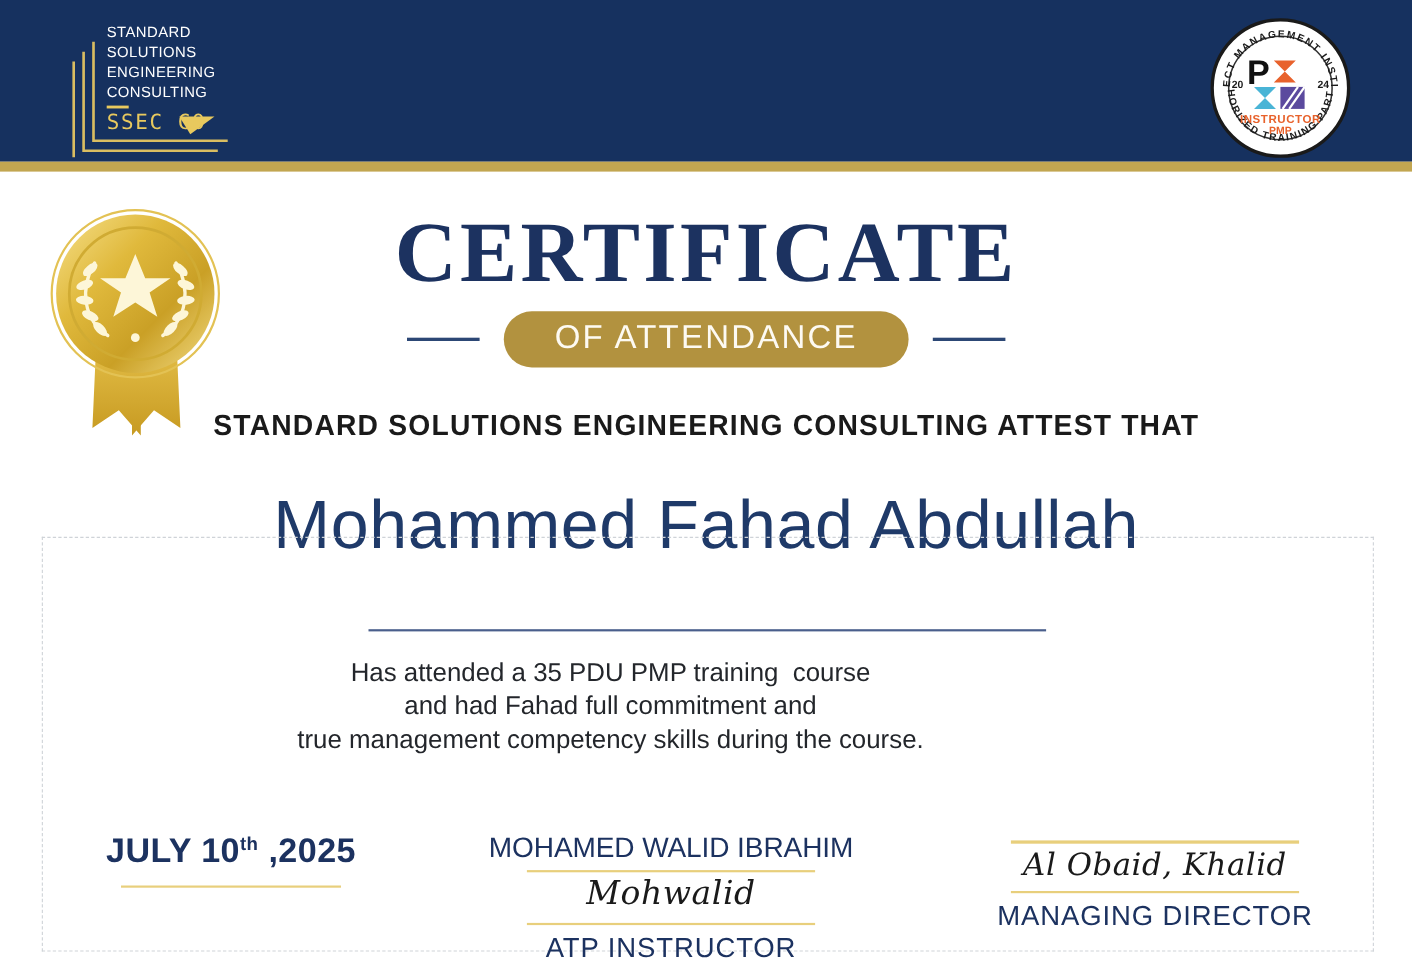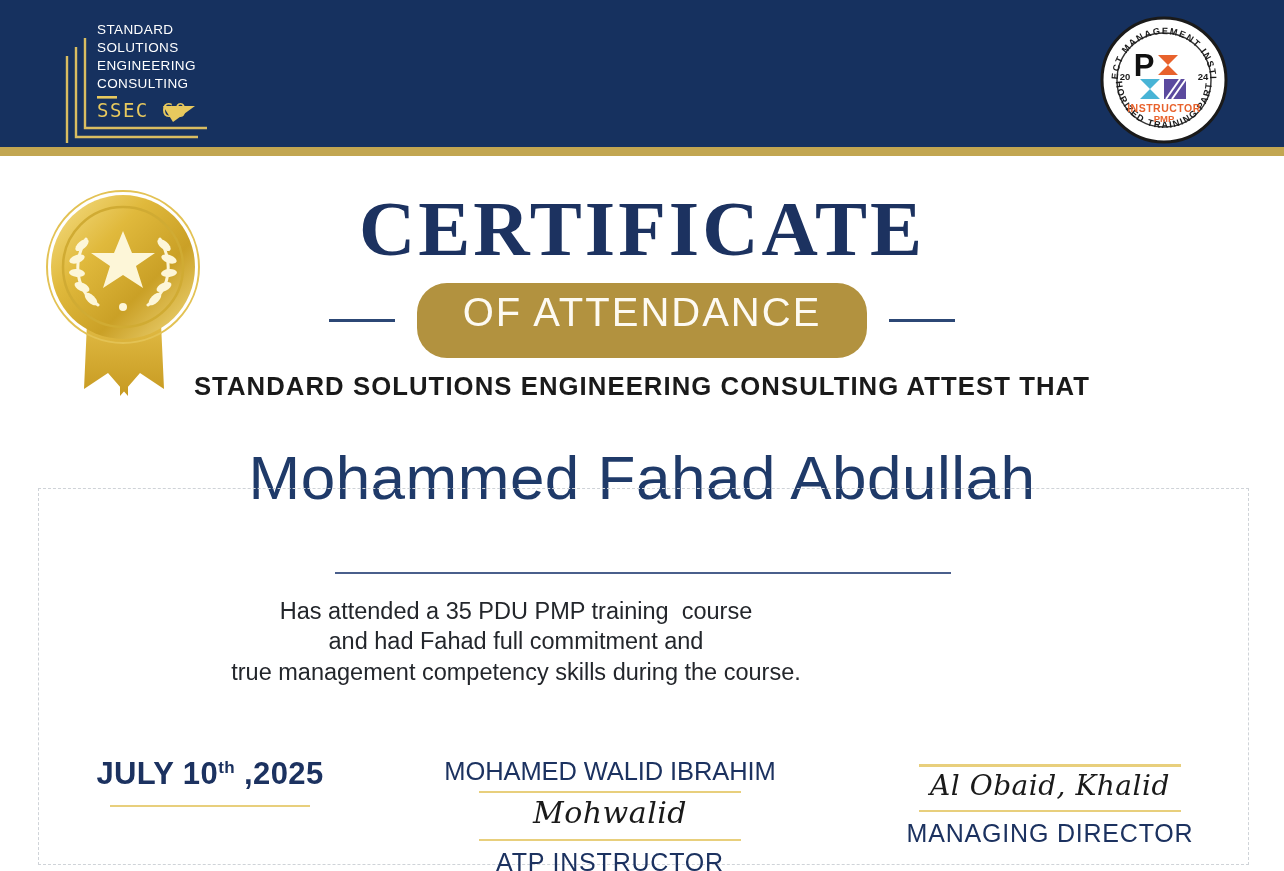--- a/index.html
+++ b/index.html
@@ -80,22 +80,22 @@
   }
   .sub-dash {
     width: 66px;
     height: 3px;
     background: #2c4775;
   }
   .subtitle-pill {
     background: #b2923f;
     color: #fdfaf2;
     border-radius: 30px;
-    padding: 8px 46px 25px 46px;
-    font-size: 40px;
+    padding: 8px 46px 11px 46px;
+    font-size: 30px;
     letter-spacing: 2px;
     line-height: 1.05;
     font-weight: 400;
   }
 
   .attest-line {
     position: absolute;
     left: 0; top: 371px;
     width: 1284px;
     text-align: center;
@@ -138,20 +138,21 @@
 
   
   .body-text {
     position: absolute;
     left: 0; top: 596px;
     width: 1032px;
     text-align: center;
     font-size: 23.5px;
     color: #23262b;
     line-height: 1.29;
+    padding-left: 39px;
   }
   .body-text div { white-space: pre; }
 
   
   .sig-row {
     position: absolute;
     left: 60px; top: 758px;
     width: 1180px;
     display: flex;
     justify-content: space-between;

